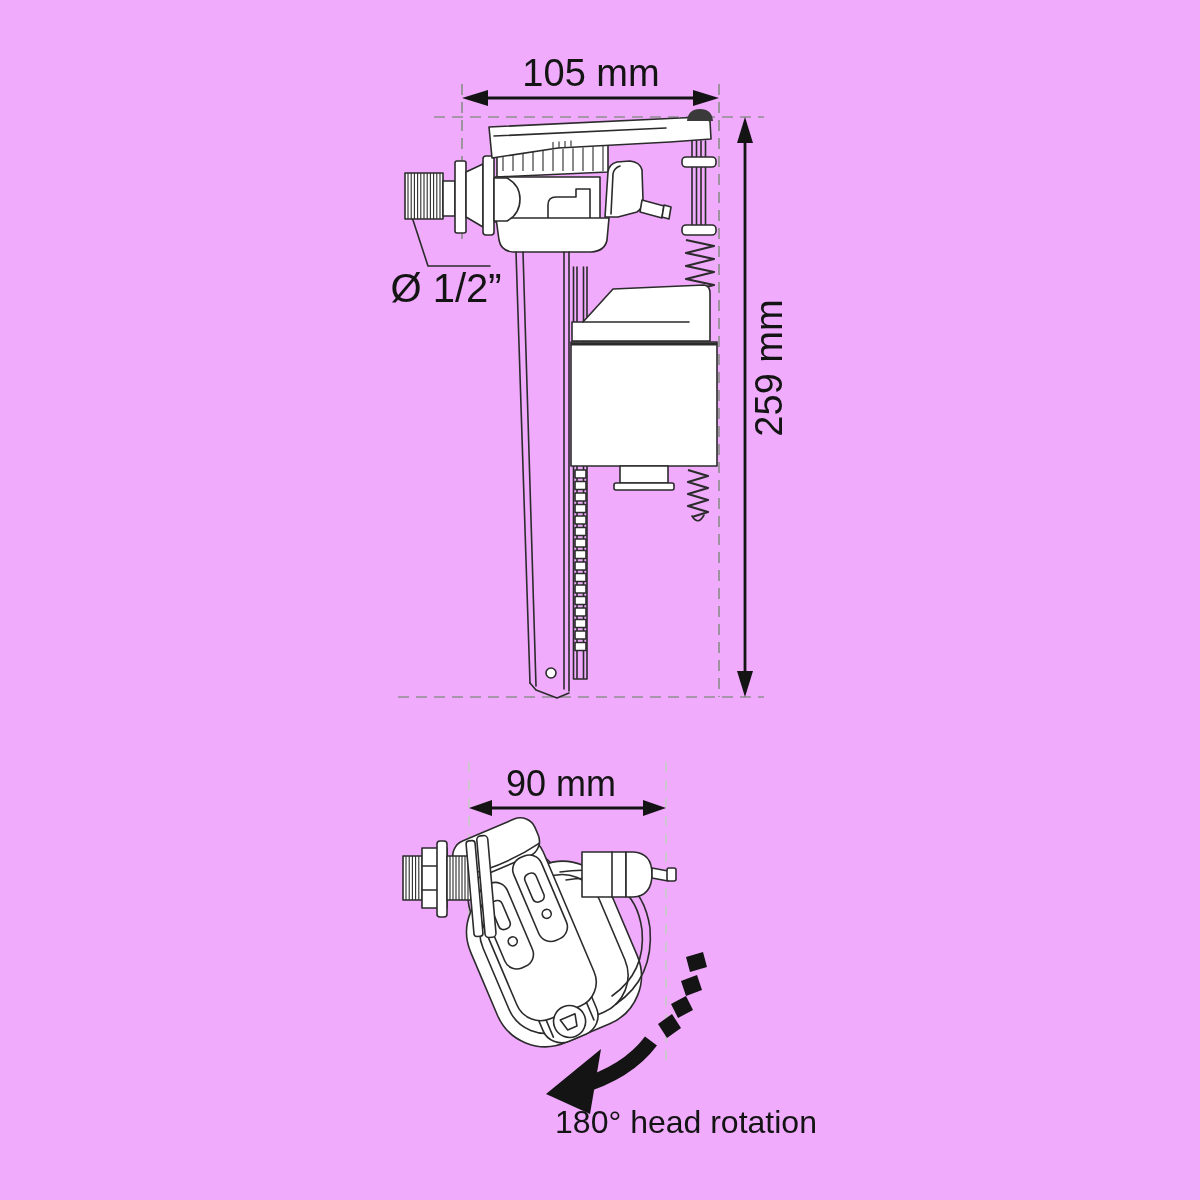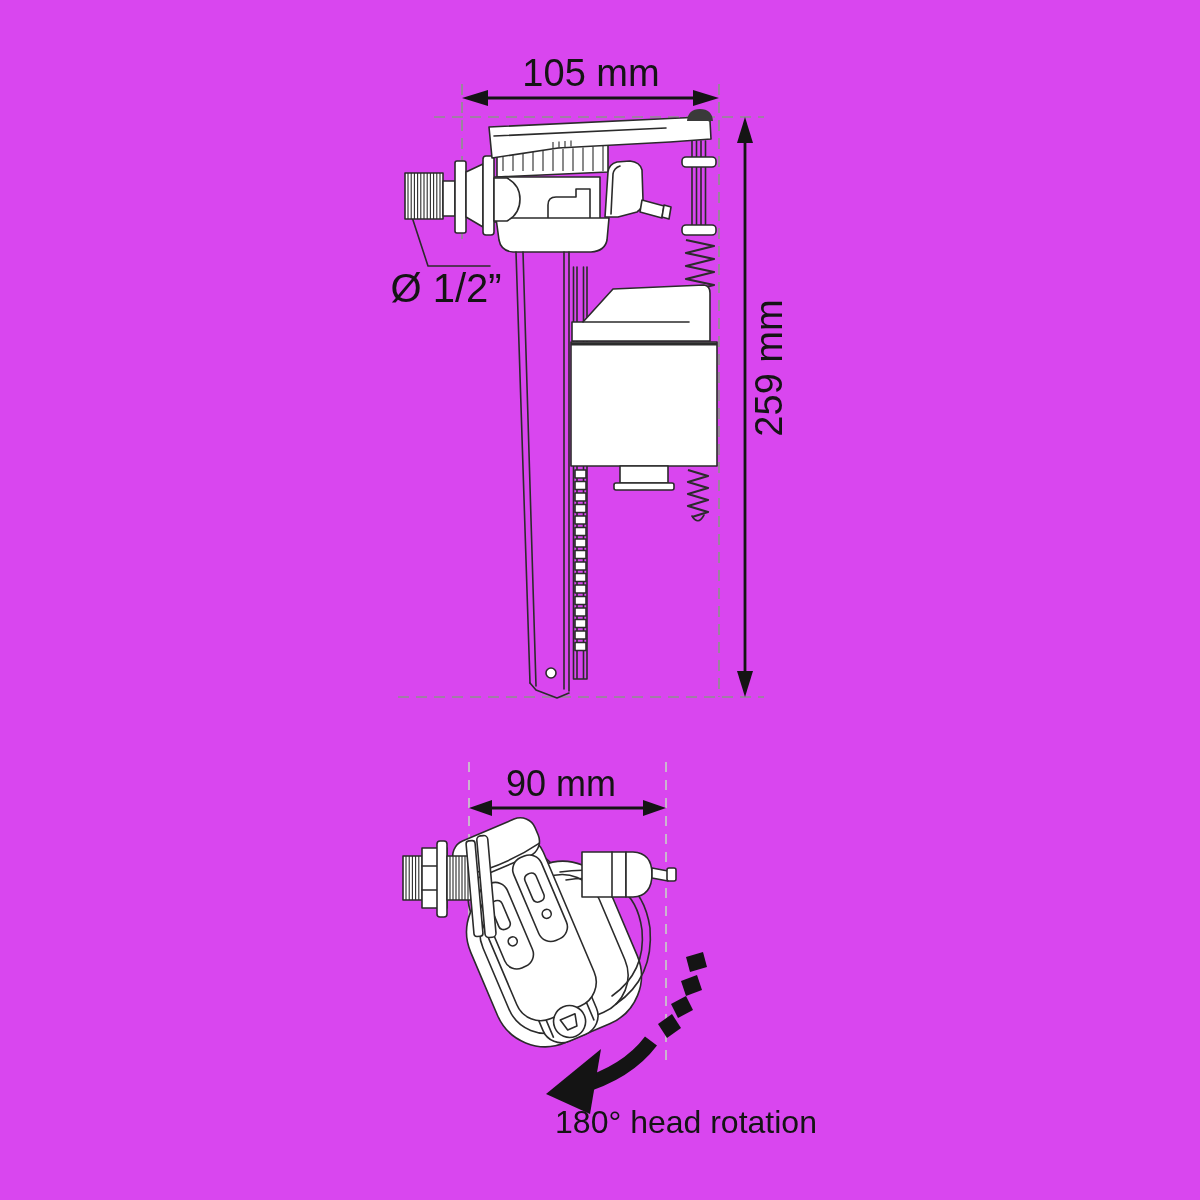--- a/index.html
+++ b/index.html
@@ -1,16 +1,16 @@
 <!DOCTYPE html>
 <html><head>
 <meta charset="utf-8">
 <style>
   html,body{margin:0;padding:0;background:#ffffff;}
-  .canvas{position:relative;width:1200px;height:1200px;background:#d946ef;overflow:hidden;}
+  .canvas{position:relative;width:1200px;height:1200px;background:#f0abfc;overflow:hidden;}
   svg{display:block;}
   .ln{stroke:#2b2b2b;stroke-width:1.6;fill:none;stroke-linejoin:round;stroke-linecap:round;}
   .lnf{stroke:#2b2b2b;stroke-width:1.6;fill:#ffffff;stroke-linejoin:round;}
   .hatch{stroke:#2b2b2b;stroke-width:1.1;fill:none;}
   .spring{stroke:#2b2b2b;stroke-width:2.2;fill:none;stroke-linejoin:round;}
   .heavy{stroke:#2b2b2b;stroke-width:3;fill:none;}
   .dashA{stroke:#8f8f8f;stroke-width:1.7;fill:none;stroke-dasharray:11 7;}
   .dashB{stroke:#c9c9c9;stroke-width:1.7;fill:none;stroke-dasharray:10 8;}
   .dim{stroke:#141414;stroke-width:2.8;fill:none;}
   .dimfill{fill:#141414;stroke:none;}

